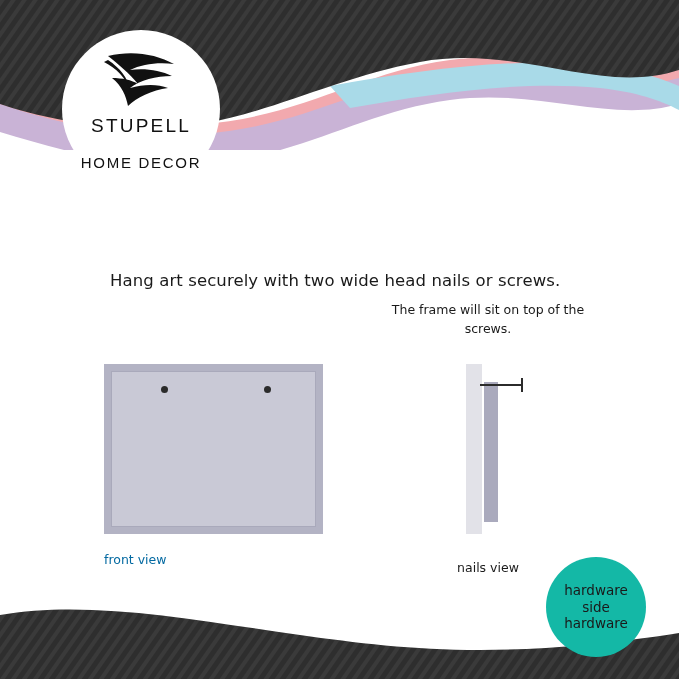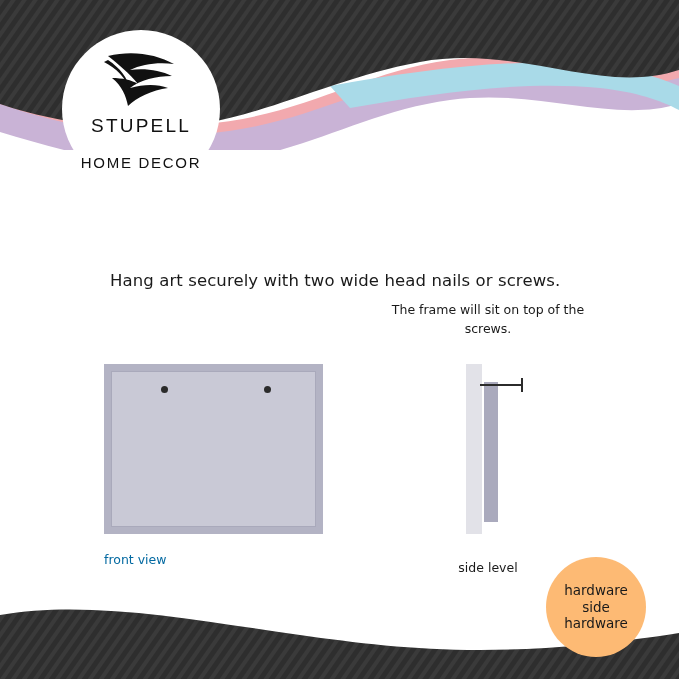--- a/index.html
+++ b/index.html
@@ -232,21 +232,21 @@
   }
 
   
   .hardware-badge {
     position: absolute;
     left: 546px;
     top: 557px;
     width: 100px;
     height: 100px;
     border-radius: 50%;
-    background: #fdba74;
+    background: #14b8a6;
     display: flex;
     flex-direction: column;
     align-items: center;
     justify-content: center;
     z-index: 8;
     line-height: 1.25;
   }
   .hardware-badge span {
     display: block;
     text-align: center;
@@ -305,21 +305,21 @@
     <div class="screw-dot s2"></div>
   </div>
   <div class="label-front">front view</div>
 
   <div class="side-view">
     <div class="wall"></div>
     <div class="frame-side"></div>
     <div class="screw-line"></div>
     <div class="screw-head"></div>
   </div>
-  <div class="label-side">side level</div>
+  <div class="label-side">nails view</div>
 
   <div class="hardware-badge">
     <span>hardware</span>
     <span>side</span>
     <span>hardware</span>
   </div>
 
   <div class="bottom-banner">
     <svg width="679" height="110" viewBox="0 0 679 110" xmlns="http://www.w3.org/2000/svg">
       <defs>

